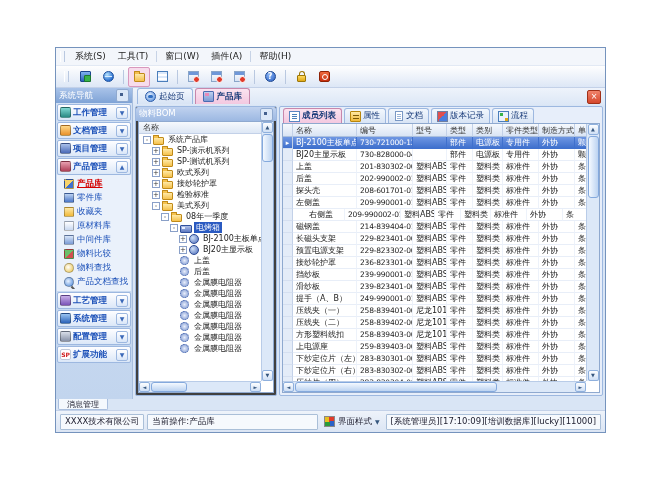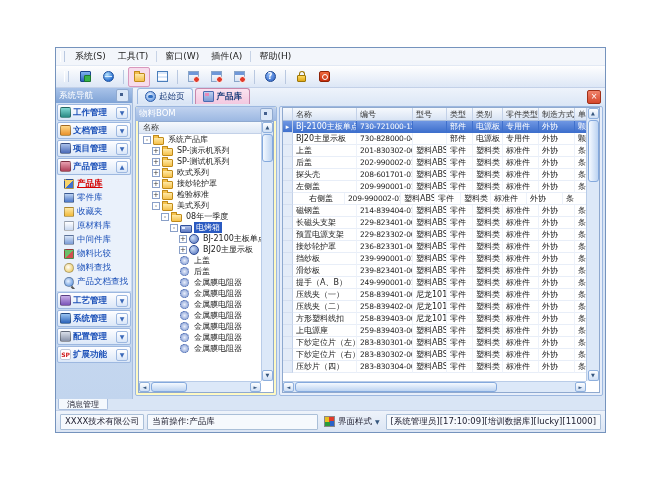--- a/index.html
+++ b/index.html
@@ -106,21 +106,21 @@
             border:1px solid #a03018;border-radius:2px;color:#fff;font-size:8px;line-height:11px;text-align:center}
 
   .panels{flex:1;display:flex;gap:2px;padding:1px 2px 3px 2px;min-height:0}
   .p-head{height:14px;background:linear-gradient(#c0d2ef,#9cb8e2);color:#fff;font-size:8.5px;display:flex;align-items:center;
           justify-content:space-between;padding:0 3px;border-radius:2px 2px 0 0;flex:none}
   .p-tabs{height:16px;display:flex;align-items:flex-end;padding-left:3px;gap:2px;flex:none}
   .ptab{height:14px;padding:0 5px;font-size:8.5px;display:flex;align-items:center;gap:2px;color:#1a3c7a;white-space:nowrap;
         background:linear-gradient(#f2f7fd,#d8e4f5);border:1px solid #9db8e0;border-bottom:none;border-radius:3px 3px 0 0}
   .ptab.active{background:linear-gradient(#fbe3f0,#f3c8e0);border-color:#c787ab;font-weight:bold}
 
-  .bom{width:140px;background:#fef9c3;border:1px solid #9db8e0;border-radius:2px;display:flex;flex-direction:column;flex:none}
+  .bom{width:140px;background:#404040;border:1px solid #9db8e0;border-radius:2px;display:flex;flex-direction:column;flex:none}
   .treebox{flex:1;margin:0 2px 2px;background:#fff;border:1px solid #8fa9cf;position:relative;overflow:hidden}
   .tree-colhead{position:absolute;left:0;top:0;right:12px;height:12px;background:linear-gradient(#f6f9fd,#dde7f5);
                 border-bottom:1px solid #c3d1e8;font-size:8px;color:#333;padding-left:4px;display:flex;align-items:center;box-sizing:border-box}
   .tree-rows{position:absolute;left:0;top:12px;right:12px;bottom:11px;overflow:hidden}
   .tree-row{height:11px;display:flex;align-items:center;gap:2px;font-size:8px;color:#222;white-space:nowrap}
   .exp{width:8px;height:8px;border:1px solid #8aa0c8;background:#fff;font-size:7px;line-height:6px;text-align:center;color:#333;flex:none;box-sizing:border-box}
   .tree-row .lbl{padding:0 2px}
   .tree-row .lbl.sel{background:#2a5ac1;color:#fff}
 
   .vscroll{position:absolute;right:0;top:0;bottom:11px;width:12px;background:#dce8f8;border-left:1px solid #b9cce8;
@@ -428,20 +428,42 @@
             <div class="hscroll">
               <div class="sa h">◄</div>
               <div class="hthumb" style="width:34px"></div>
               <div class="vsp"></div>
               <div class="sa h">►</div>
             </div>
           </div>
         </div>
 
         <div class="members">
+          <div class="p-tabs" id="mem-tabs">
+              <div class="ptab active">
+                <span class="ic ic-list"></span>
+                <span>成员列表</span>
+              </div>
+              <div class="ptab">
+                <span class="ic ic-attr"></span>
+                <span>属性</span>
+              </div>
+              <div class="ptab">
+                <span class="ic ic-page"></span>
+                <span>文档</span>
+              </div>
+              <div class="ptab">
+                <span class="ic ic-version"></span>
+                <span>版本记录</span>
+              </div>
+              <div class="ptab">
+                <span class="ic ic-flow"></span>
+                <span>流程</span>
+              </div>
+            </div>
           <div class="tablebox">
             <div class="thead" id="thead">
                 <div class="thc" style="width: 10px;"></div>
                 <div class="thc" style="width: 64px;">名称</div>
                 <div class="thc" style="width: 56px;">编号</div>
                 <div class="thc" style="width: 34px;">型号</div>
                 <div class="thc" style="width: 26px;">类型</div>
                 <div class="thc" style="width: 30px;">类别</div>
                 <div class="thc" style="width: 36px;">零件类型</div>
                 <div class="thc" style="width: 36px;">制造方式</div>

